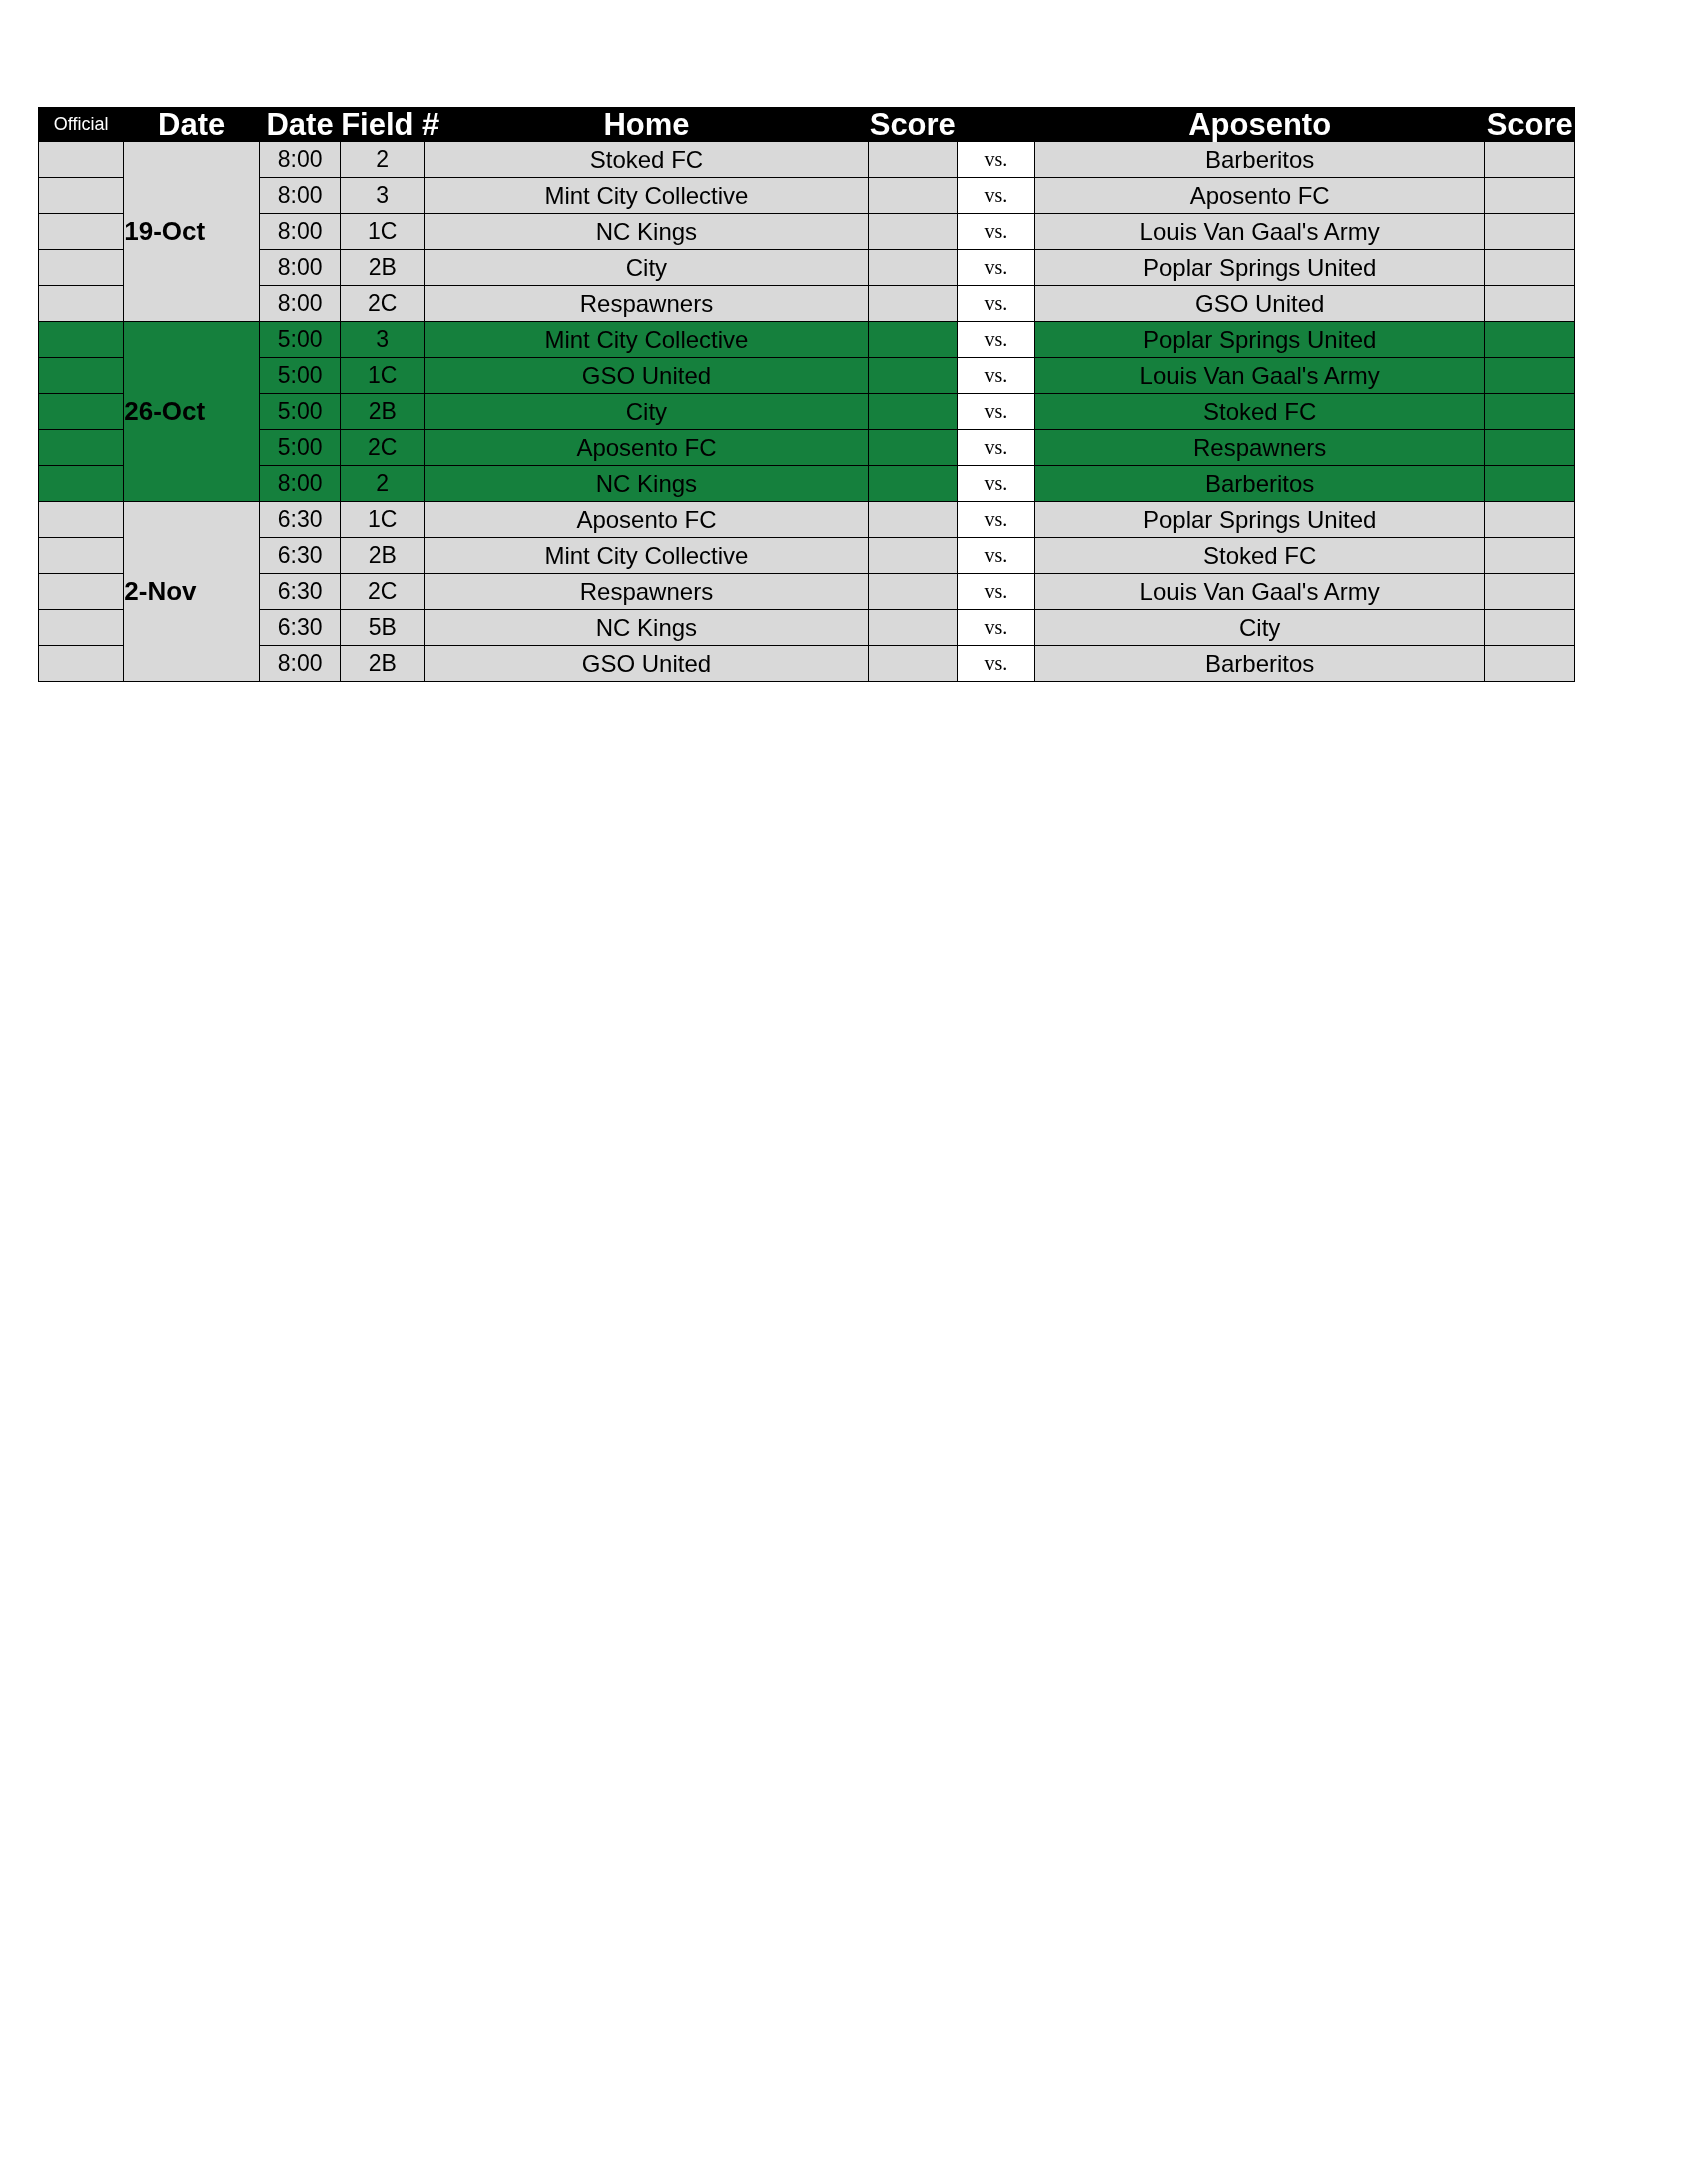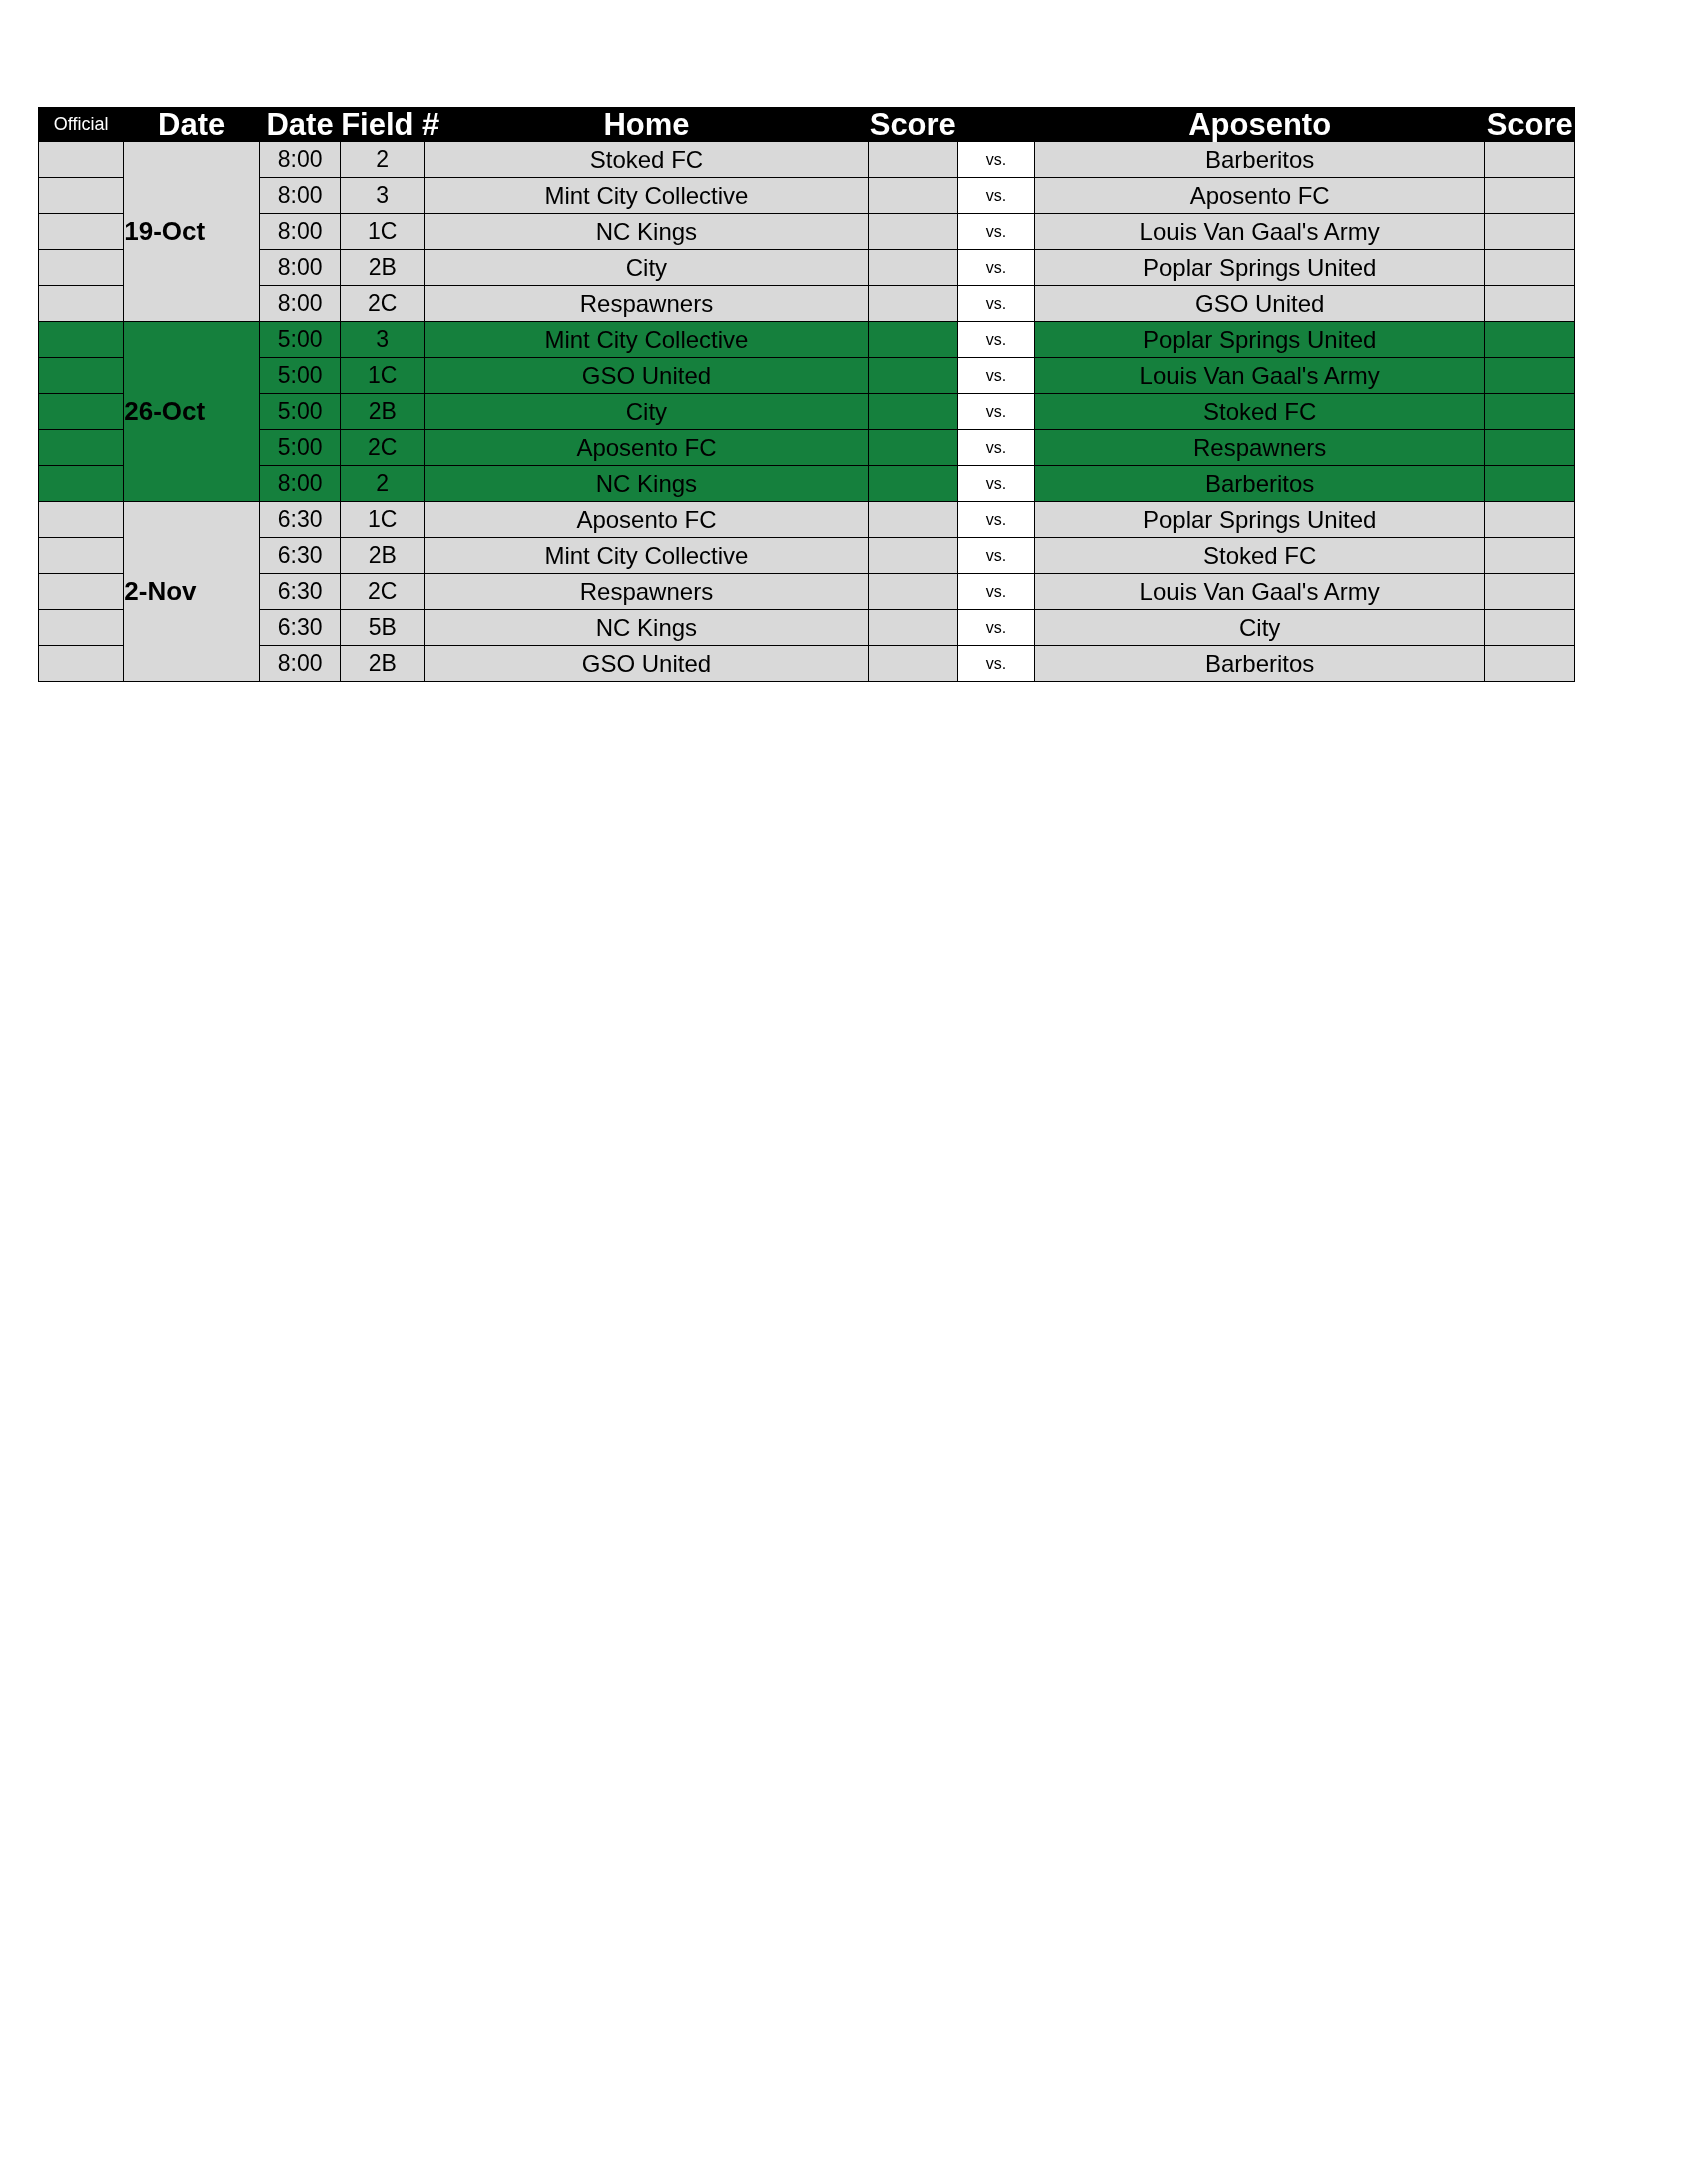--- a/index.html
+++ b/index.html
@@ -70,22 +70,23 @@
   }
   td.date-cell {
     font-weight: bold;
     font-size: 26px;
     text-align: left;
     vertical-align: middle;
   }
   td.official-cell { }
   td.score-cell { }
   td.vs-cell {
-    font-size: 16px;
+    font-size: 20px;
     background: #ffffff !important;
+    font-family: Liberation Serif, serif;
   }
   tbody tr.shaded td.vs-cell { background: #ffffff !important; }
   td.time-cell { font-size: 23px; }
   td.field-cell { font-size: 23px; }
   td.team-cell { font-size: 24px; }
 
   
   col.c-official { width: 81px; }
   col.c-date     { width: 129px; }
   col.c-time     { width: 77px; }

